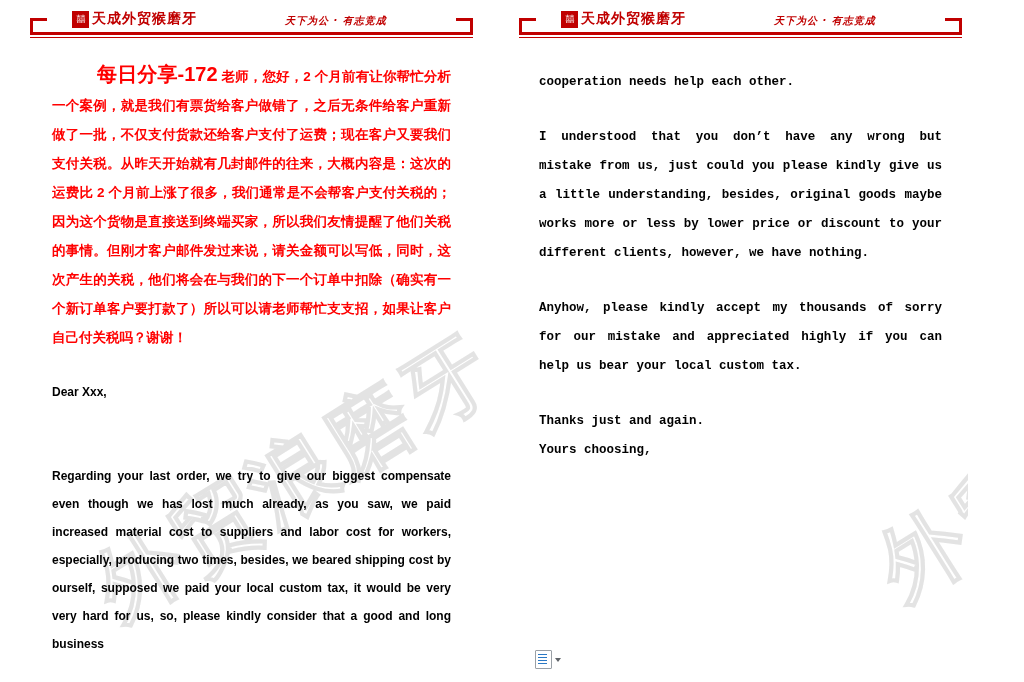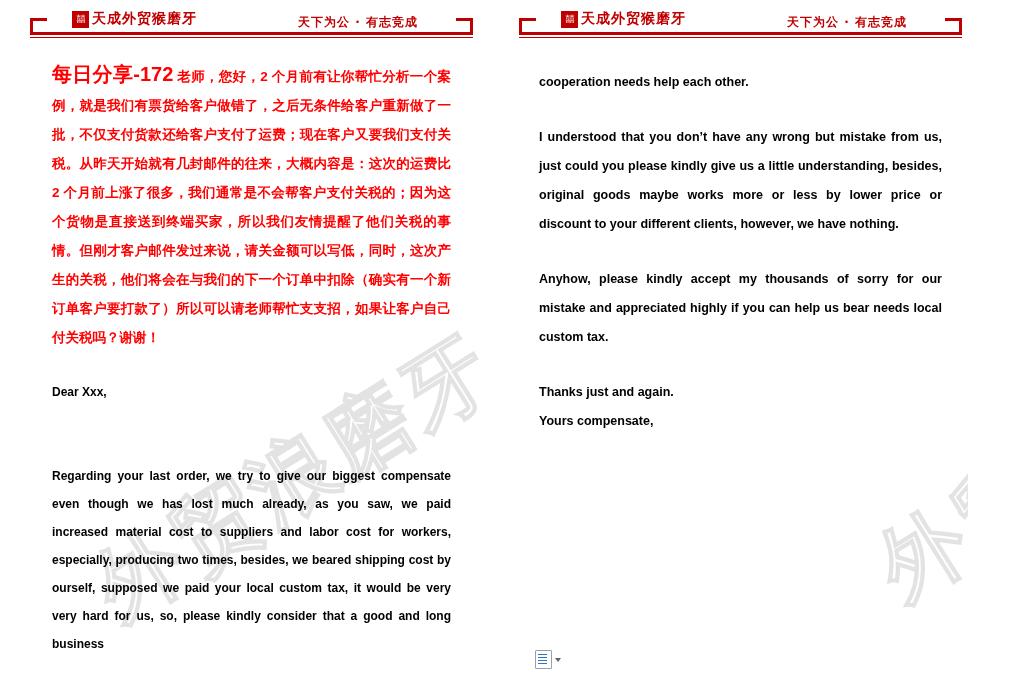--- a/index.html
+++ b/index.html
@@ -88,64 +88,67 @@
   .banner .logo-text {
     font-family: Liberation Serif, serif;
     font-size: 14px;
     font-weight: bold;
     color: #c00000;
     letter-spacing: 1px;
     white-space: nowrap;
   }
   .banner .slogan {
     position: absolute;
-    left: 268px;
+    left: 255px;
     top: 4px;
     font-family: "DejaVu Sans", sans-serif;
-    font-size: 12px;
+    font-size: 10px;
     font-weight: bold;
     color: #c00000;
     letter-spacing: 1px;
     white-space: nowrap;
+    font-style: italic;
   }
 
   
   .content {
     padding: 14px 28px 0 28px;
     position: relative;
     z-index: 2;
   }
   .red-block {
     color: #ff0000;
     font-size: 13.5px;
     font-weight: bold;
     line-height: 29px;
     text-align: justify;
   }
   .red-block .title {
     font-size: 20px;
     font-weight: bold;
     color: #ff0000;
+    margin-left: 45px;
   }
   .blk {
     color: #000000;
     font-size: 12px;
     font-weight: bold;
     line-height: 28px;
     text-align: justify;
   }
   .spacer-md { height: 26px; }
   .spacer-lg { height: 30px; }
 
   .right-body {
     padding: 22px 26px 0 26px;
   }
   .right-body .blk {
     font-size: 12.5px;
     line-height: 29px;
+    font-family: Liberation Mono, monospace;
   }
 
   
   .watermark {
     position: absolute;
     z-index: 1;
     pointer-events: none;
     color: #ffffff;
     -webkit-text-stroke: 1.5px #e2e2e2;
     font-family: "DejaVu Sans", sans-serif;
@@ -259,26 +262,26 @@
 
     <div class="right-body">
       <div class="blk">cooperation needs help each other.</div>
 
       <div class="spacer-md"></div>
 
       <div class="blk">I understood that you don’t have any wrong but mistake from us, just could you please kindly give us a little understanding, besides, original goods maybe works more or less by lower price or discount to your different clients, however, we have nothing.</div>
 
       <div class="spacer-md"></div>
 
-      <div class="blk">Anyhow, please kindly accept my thousands of sorry for our mistake and appreciated highly if you can help us bear needs local custom tax.</div>
+      <div class="blk">Anyhow, please kindly accept my thousands of sorry for our mistake and appreciated highly if you can help us bear your local custom tax.</div>
 
       <div class="spacer-md"></div>
 
       <div class="blk">Thanks just and again.</div>
-      <div class="blk">Yours compensate,</div>
+      <div class="blk">Yours choosing,</div>
     </div>
   </div>
 
   <div class="divider-col"></div>
 </div>
 
 <div class="paste-widget">
   <div class="paste-icon"></div>
   <div class="paste-caret"></div>
 </div>

